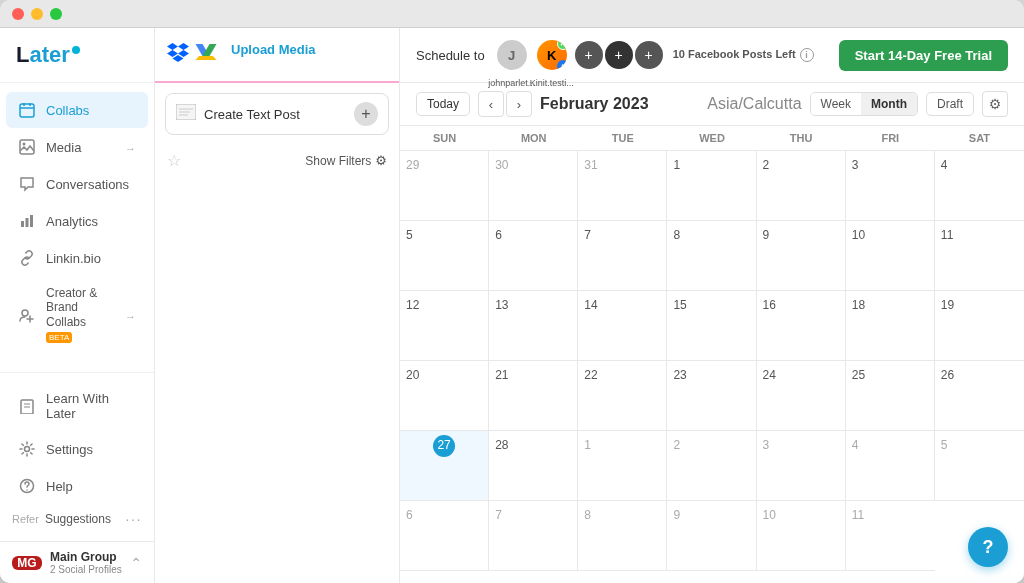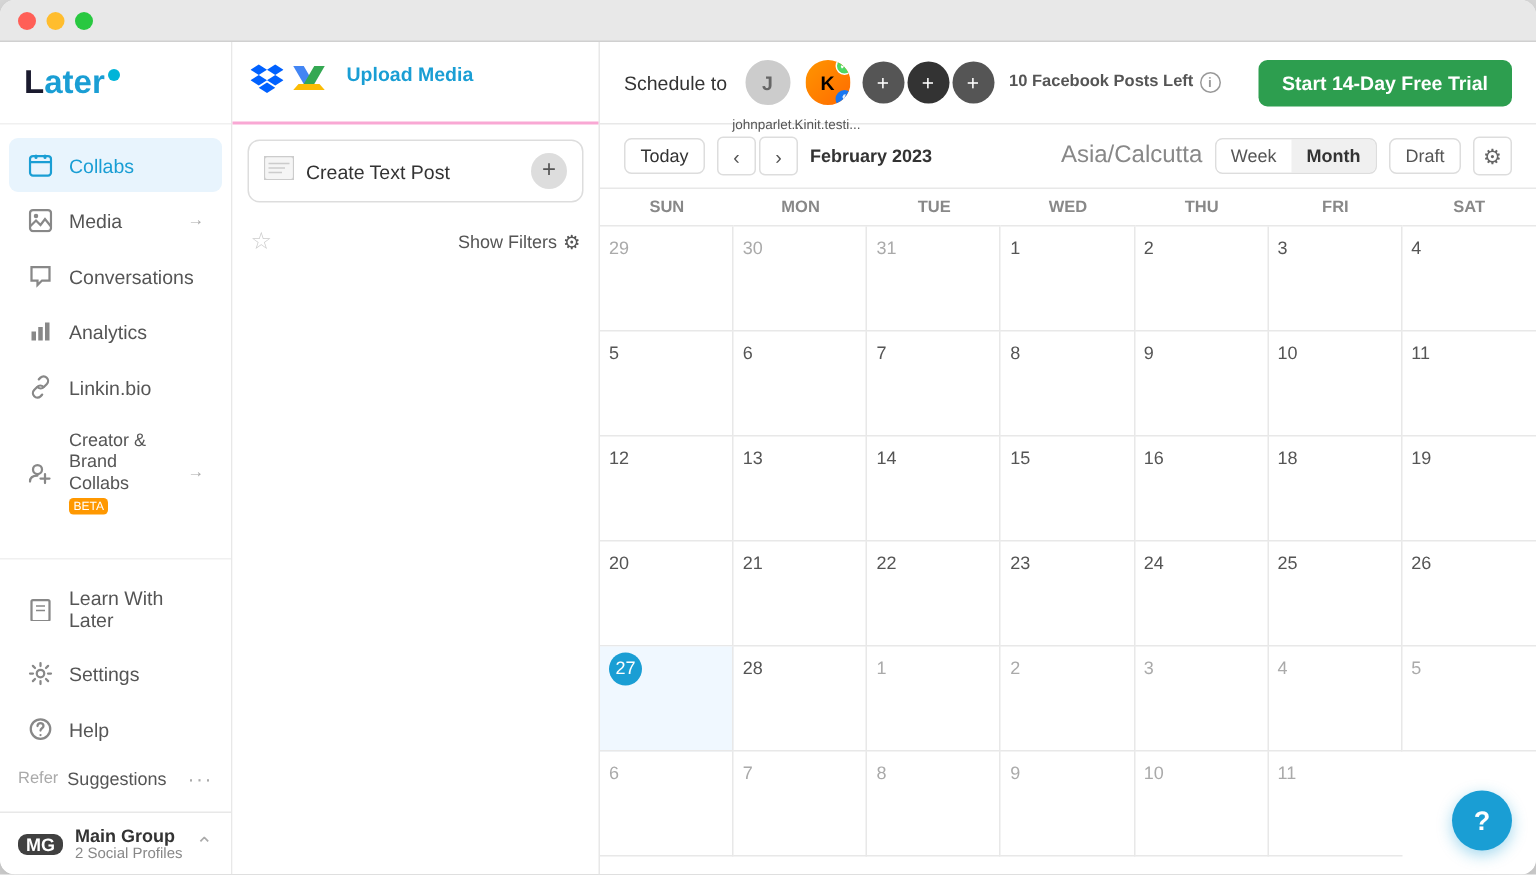--- a/index.html
+++ b/index.html
@@ -125,21 +125,21 @@
       display: flex;
       align-items: center;
       padding: 8px 12px;
       border-top: 1px solid #e8e8e8;
       gap: 8px;
     }
     
     .avatar-circle {
       width: 30px;
       height: 14px;
-      background: #404040;
+      background: #b91c1c;
       border-radius: 6px;
       display: flex;
       align-items: center;
       justify-content: center;
       color: white;
       font-size: 12px;
       font-weight: 700;
       flex-shrink: 0;
     }
     
@@ -403,21 +403,21 @@
       border-radius: 4px;
       cursor: pointer;
       display: flex;
       align-items: center;
       justify-content: center;
       font-size: 13px;
       color: #555;
     }
     
     .month-title {
-      font-size: 12px;
+      font-size: 16px;
       font-weight: 600;
       color: #333;
       flex: 1;
     }
     
     .timezone-label {
       font-size: 16px;
       color: #888;
     }
     
@@ -929,21 +929,21 @@
               <div class="cal-date current-month">24</div>
             </div>
           <div class="cal-cell">
               <div class="cal-date current-month">25</div>
             </div>
 
           <div class="cal-cell">
               <div class="cal-date current-month">26</div>
             </div>
           <div class="cal-cell today-highlight">
-            <div class="cal-date" style="display:flex; align-items:center; justify-content:flex-start;">
+            <div class="cal-date" style="display:flex; align-items:center; justify-content:center;">
               <span style="background:#1a9ed4; color:white; border-radius:50%; width:22px; height:22px; display:flex; align-items:center; justify-content:center; font-size:12px;">27</span>
             </div>
           </div>
           <div class="cal-cell">
               <div class="cal-date current-month">28</div>
             </div>
           <div class="cal-cell">
               <div class="cal-date">1</div>
             </div>
           <div class="cal-cell">

